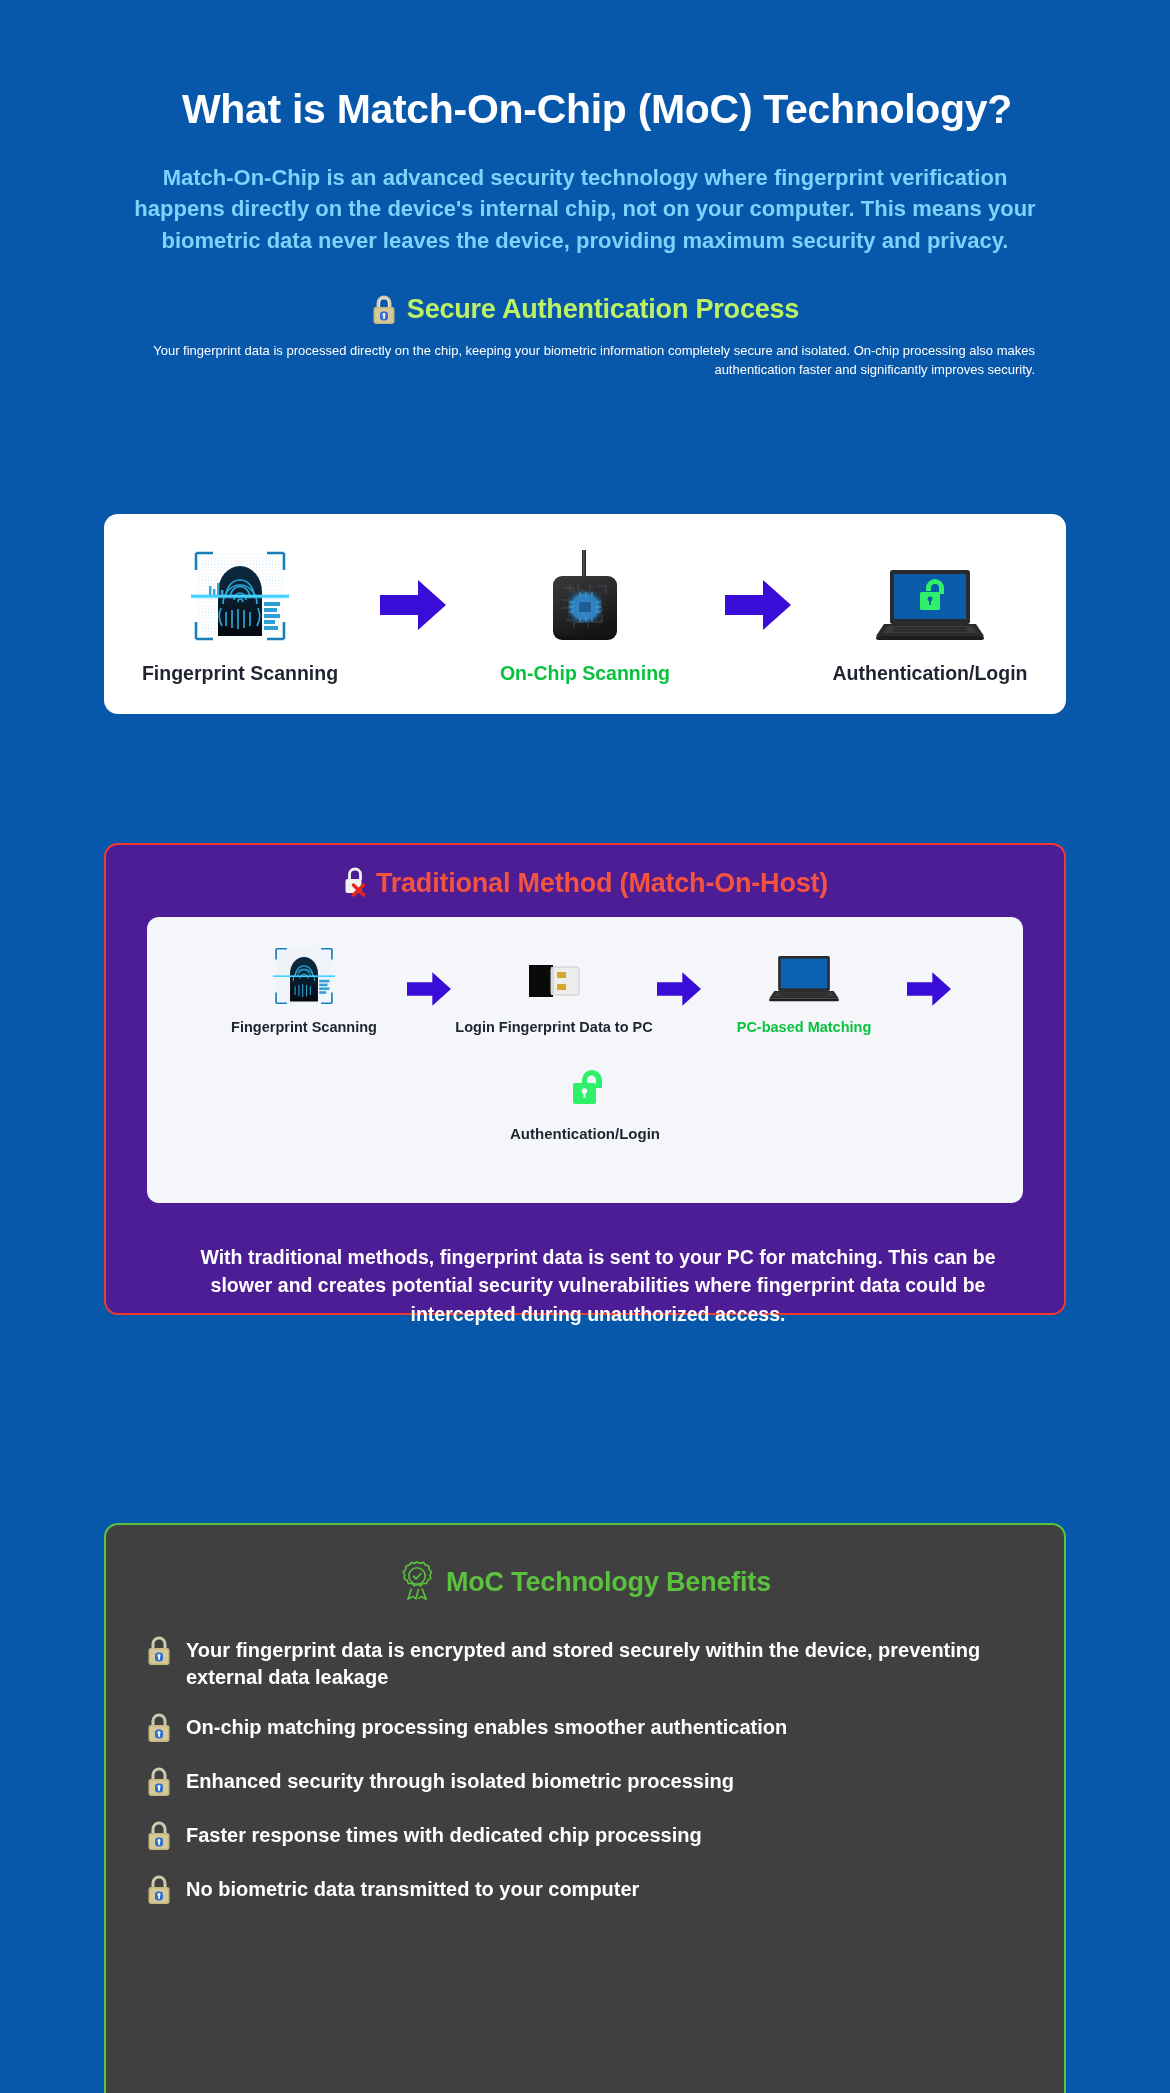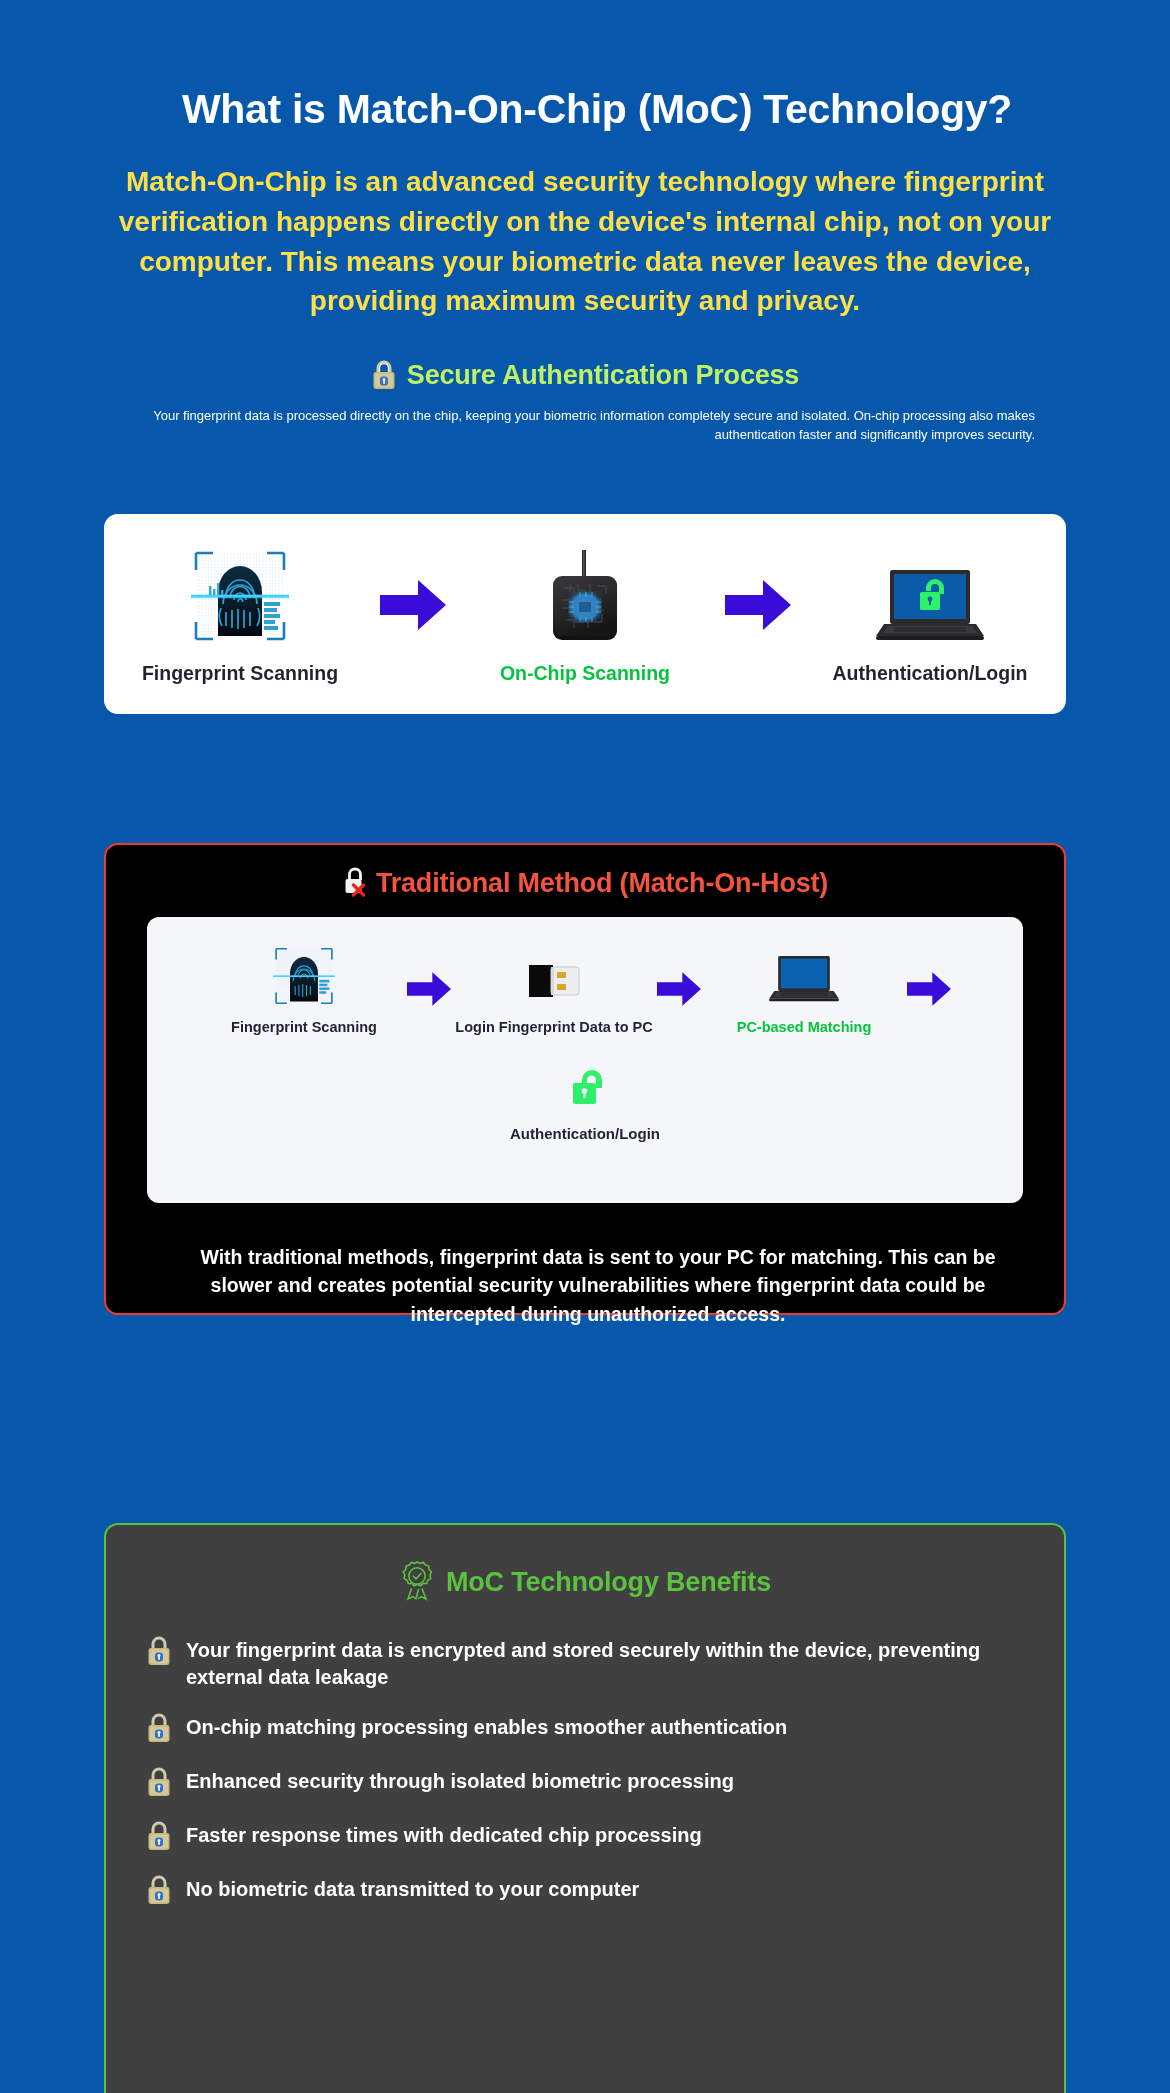--- a/index.html
+++ b/index.html
@@ -26,22 +26,22 @@
     color: #ffffff;
     font-size: 41px;
     font-weight: bold;
     letter-spacing: -0.3px;
     padding-top: 58px;
     line-height: 1.2;
     padding-left: 24px;
   }
   .intro-text {
     text-align: center;
-    color: #fde047;
-    font-size: 28px;
+    color: #7dd3fc;
+    font-size: 22px;
     font-weight: bold;
     line-height: 1.42;
     margin: 27px auto 0 auto;
     width: 940px;
   }
 
   
   .section-heading {
     display: flex;
     align-items: center;
@@ -108,21 +108,21 @@
 
   .arrow-big { width: 66px; height: 54px; flex: none; margin-bottom: 18px; }
 
   
   .trad-card {
     position: absolute;
     left: 104px;
     top: 816px;
     width: 962px;
     height: 472px;
-    background: #000000;
+    background: #4c1d95;
     border: 2px solid #ee3b2e;
     border-radius: 14px;
     box-sizing: border-box;
   }
   .trad-heading {
     display: flex;
     align-items: center;
     justify-content: center;
     gap: 8px;
     margin-top: 20px;

